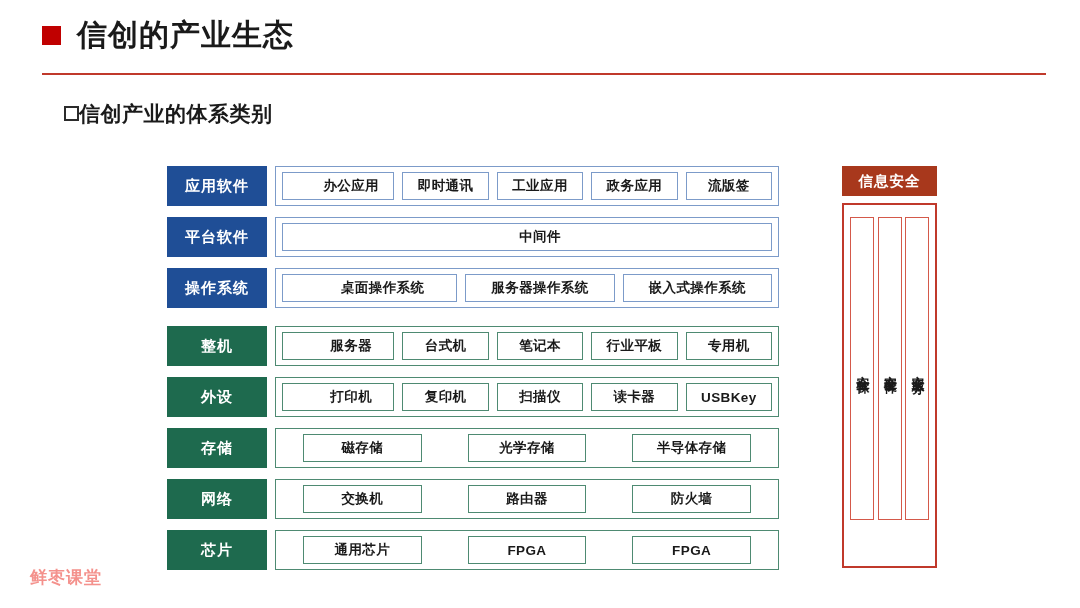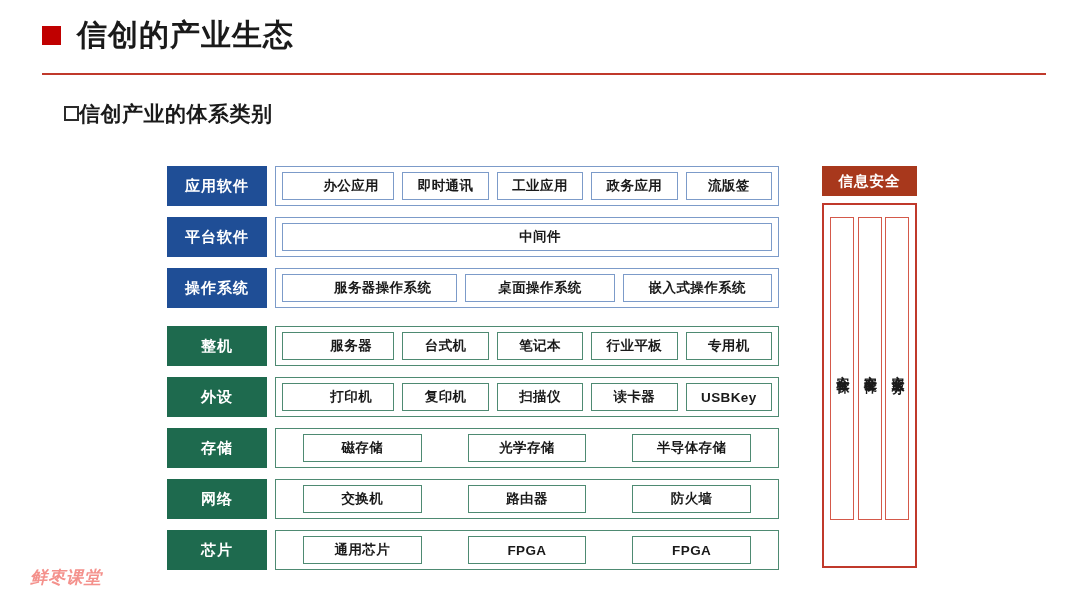--- a/index.html
+++ b/index.html
@@ -139,21 +139,21 @@
   .row-body.spread-full .cell { flex: 1 1 0; margin: 0 4px; }
   .row-body.spread-full .cell:first-child { margin-left: 2px; padding-left: 26px; }
   .row-body.spread-full .cell:last-child  { margin-right: 2px; }
 
   .row-body.spread-inset { justify-content: space-around; }
   .row-body.spread-inset .cell { flex: 0 0 24%; }
 
   
   #security-panel {
     position: absolute;
-    left: 822px;
+    left: 842px;
     top: 166px;
     width: 95px;
   }
   #security-header {
     height: 30px;
     background: #A8381C;
     color: #ffffff;
     font-size: 14.5px;
     font-weight: bold;
     letter-spacing: 1px;
@@ -194,21 +194,20 @@
 
   
   #watermark {
     position: absolute;
     left: 30px;
     top: 566px;
     font-size: 17px;
     font-weight: bold;
     color: #F4918C;
     letter-spacing: 1px;
-    font-style: italic;
   }
 </style>
 </head>
 <body>
 
 <div id="title-block">
   <div id="title-row">
     <div id="title-bullet"></div>
     <div id="title-text">信创的产业生态</div>
   </div>
@@ -233,22 +232,22 @@
     </div>
     <div class="stack-row">
       <div class="row-label blue">平台软件</div>
       <div class="row-body blue spread-full">
         <div class="cell blue">中间件</div>
       </div>
     </div>
     <div class="stack-row gap-after">
       <div class="row-label blue">操作系统</div>
       <div class="row-body blue spread-full">
+        <div class="cell blue">桌面操作系统</div>
         <div class="cell blue">服务器操作系统</div>
-        <div class="cell blue">桌面操作系统</div>
         <div class="cell blue">嵌入式操作系统</div>
       </div>
     </div>
     <div class="stack-row">
       <div class="row-label green">整机</div>
       <div class="row-body green spread-full">
         <div class="cell green">服务器</div>
         <div class="cell green">台式机</div>
         <div class="cell green">笔记本</div>
         <div class="cell green">行业平板</div>

